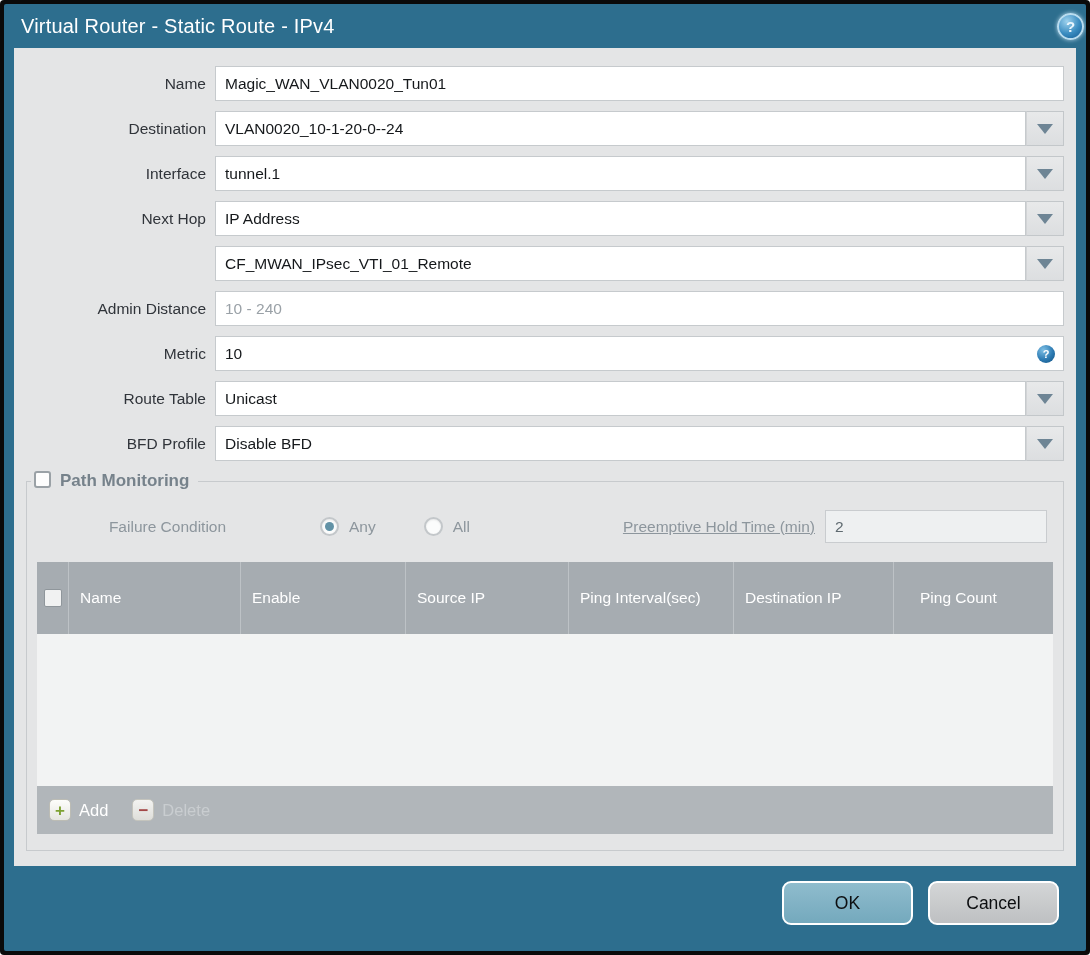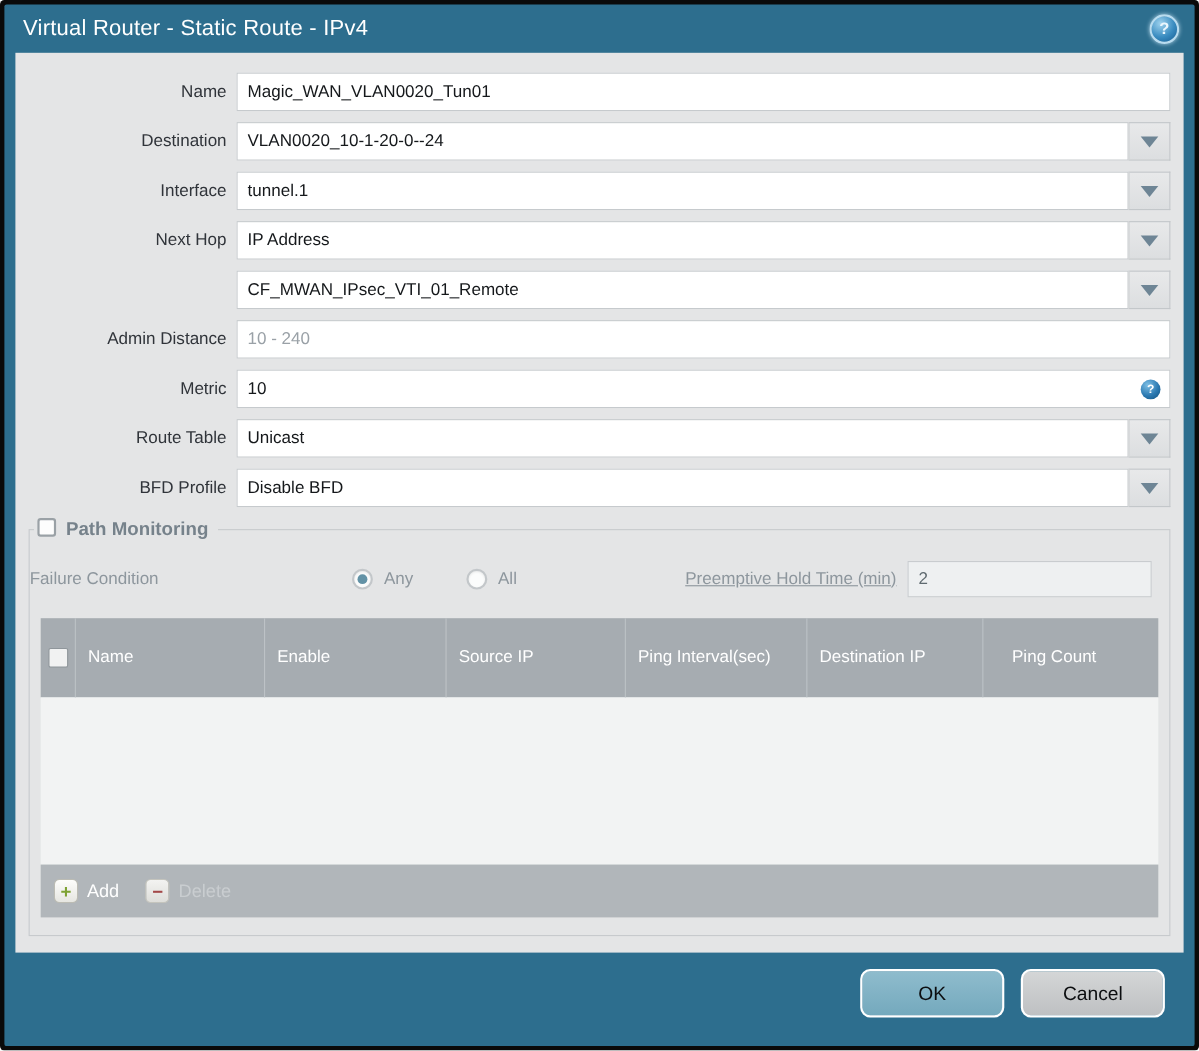--- a/index.html
+++ b/index.html
@@ -3,21 +3,21 @@
 <meta charset="utf-8">
 <style>
   html,body { margin:0; padding:0; background:#fff; }
   * { box-sizing:border-box; }
   body { font-family:"Liberation Sans", sans-serif; }
 
   .frame { width:1090px; height:955px; background:#0a0a0a; padding:4px; border-radius:4px; }
   .dialog { width:100%; height:100%; background:#2d6e8e; display:flex; flex-direction:column; border-radius:2px; overflow:hidden; }
 
   
-  .titlebar { height:44px; flex:none; display:flex; align-items:center; padding:0 14px 0 17px; }
+  .titlebar { height:44px; flex:none; display:flex; align-items:center; padding:0 2px 0 17px; }
   .titlebar .title { flex:1; color:#fff; font-size:20px; letter-spacing:.2px; }
   .help-circle { width:27px; height:27px; border-radius:50%; flex:none; cursor:pointer;
     background: radial-gradient(circle at 35% 28%, #9ed2ee, #3a8cc0 55%, #135a92 100%);
     border:2px solid #b9dcEF; box-shadow:0 0 4px rgba(210,235,250,.8);
     color:#eaf6fd; font-weight:bold; font-size:15px; display:flex; align-items:center; justify-content:center; }
 
   
   .content { flex:1; margin:0 10px; background:#e4e5e6; padding-top:18px; overflow:hidden; }
 
   .row { display:flex; align-items:center; height:35px; margin:0 12px 10px 0; }
@@ -33,21 +33,21 @@
     border-radius:50%; background: radial-gradient(circle at 35% 28%, #7dbfe5, #2c7ab2 55%, #10507f 100%);
     color:#fff; font-size:11px; font-weight:bold; display:flex; align-items:center; justify-content:center; cursor:pointer; }
 
   
   fieldset.pm { margin:7px 12px 0 12px; border:1px solid #c7cacd; padding:4px 0 16px 0; }
   legend.pm-legend { display:flex; align-items:flex-start; gap:9px; margin-left:4px; padding:0 9px 0 3px;
     font-weight:bold; color:#76828b; font-size:17px; }
   .checkbox { width:17px; height:17px; background:#fdfdfd; border:2px solid #9aa1a6; border-radius:3px; cursor:pointer; flex:none; }
 
   .pm-row { display:flex; align-items:center; height:35px; margin:14px 16px 0 0; color:#8d969d; font-size:15.5px; }
-  .fc-label { width:293px; flex:none; text-align:left; padding-right:12px; }
+  .fc-label { width:293px; flex:none; text-align:center; padding-right:12px; }
   .radio { width:19px; height:19px; border-radius:50%; background:#fbfcfc; border:2px solid #c3c7ca; flex:none;
     display:inline-flex; align-items:center; justify-content:center; cursor:pointer;
     box-shadow: inset 0 1px 2px rgba(0,0,0,.08); }
   .radio.checked::after { content:""; width:9px; height:9px; border-radius:50%; background:#6292a6; }
   .radio-label { margin:0 0 0 10px; }
   .radio.second { margin-left:48px; }
   .pht-label { margin-left:auto; padding-right:10px;text-decoration:underline; }
   .pht-input { width:222px; flex:none; height:33px; background:#eef0f1; border:1px solid #c9cccf;
     padding:0 9px; font-size:15.5px; color:#5f6a70; font-family:inherit; outline:none; }
 

